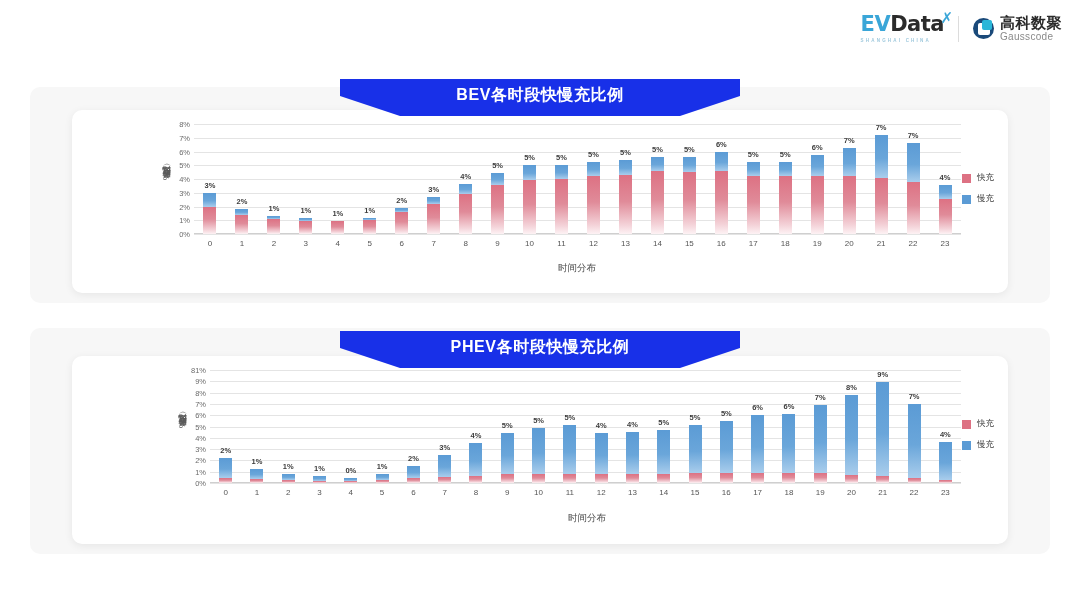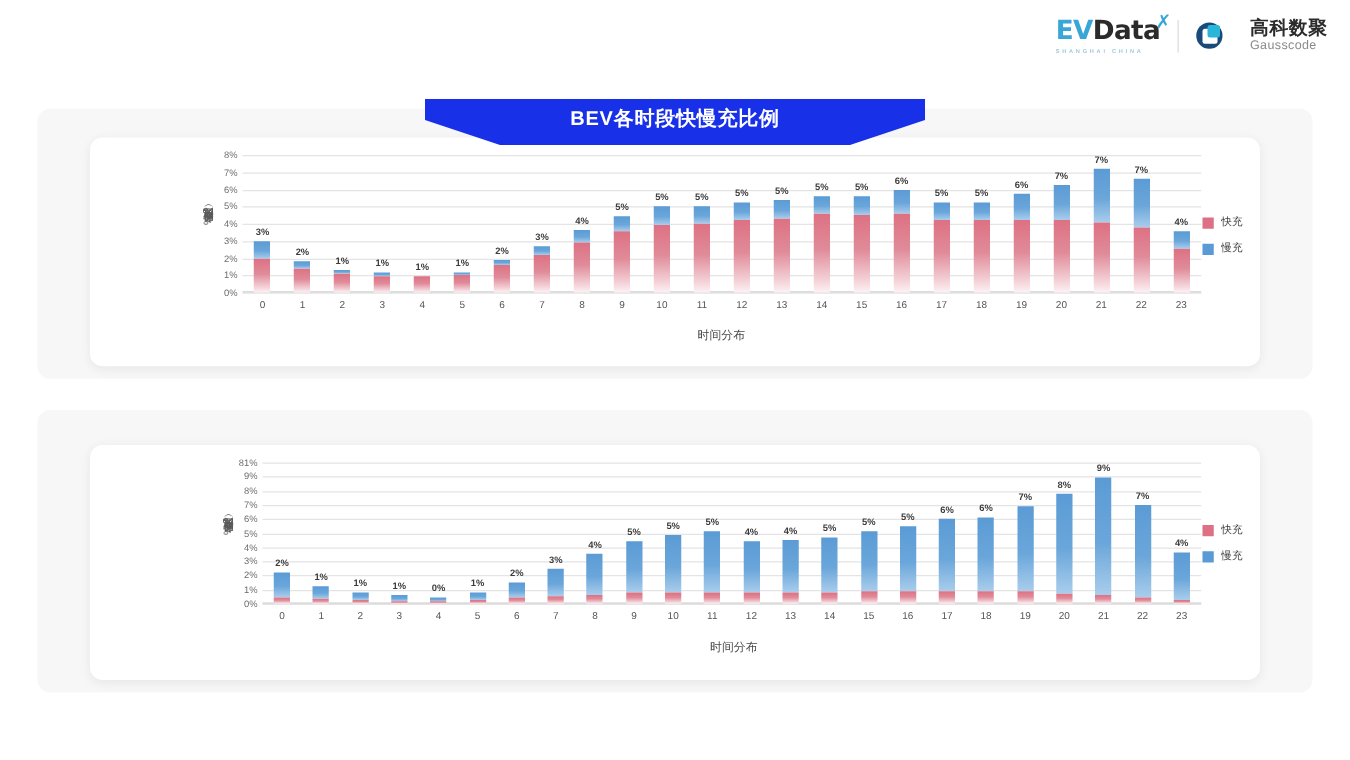--- a/index.html
+++ b/index.html
@@ -25,21 +25,21 @@
   .logo-evdata .main .ev { color: #3aa6d8; }
   .logo-evdata .sub {
     font-size: 4.5px; letter-spacing: 2.2px; color: #9fc9dd;
     margin-top: 3px; font-weight: bold;
   }
   .logo-evdata .x-mark {
     position: absolute; right: -9px; top: -4px;
     font-size: 15px; color: #3aa6d8; font-weight: bold; line-height: 1;
   }
   .logo-divider { width: 1px; height: 26px; background: #dcdcdc; }
-  .logo-gauss { display: flex; align-items: center; gap: 22px; }
+  .logo-gauss { display: flex; align-items: center; gap: 6px; }
   .gauss-mark {
     width: 21px; height: 21px; border-radius: 50%;
     background: #1a4a7a; position: relative; flex: none;
   }
   .gauss-mark::before {
     content: ""; position: absolute; left: 4.5px; top: 4.5px;
     width: 12px; height: 12px; border-radius: 2px;
     background: #ffffff;
   }
   .gauss-mark::after {
@@ -516,14 +516,17 @@
               <div class="legend-label">快充</div>
             </div>
             <div class="legend-item">
               <div class="legend-swatch" style="background: rgb(91, 155, 213);"></div>
               <div class="legend-label">慢充</div>
             </div>
           </div>
         </div>
     </div>
   </div>
+  <div class="title-banner tb-2">
+    <div class="t">PHEV各时段快慢充比例</div>
+  </div>
 
 </div>
 
 </body></html>

